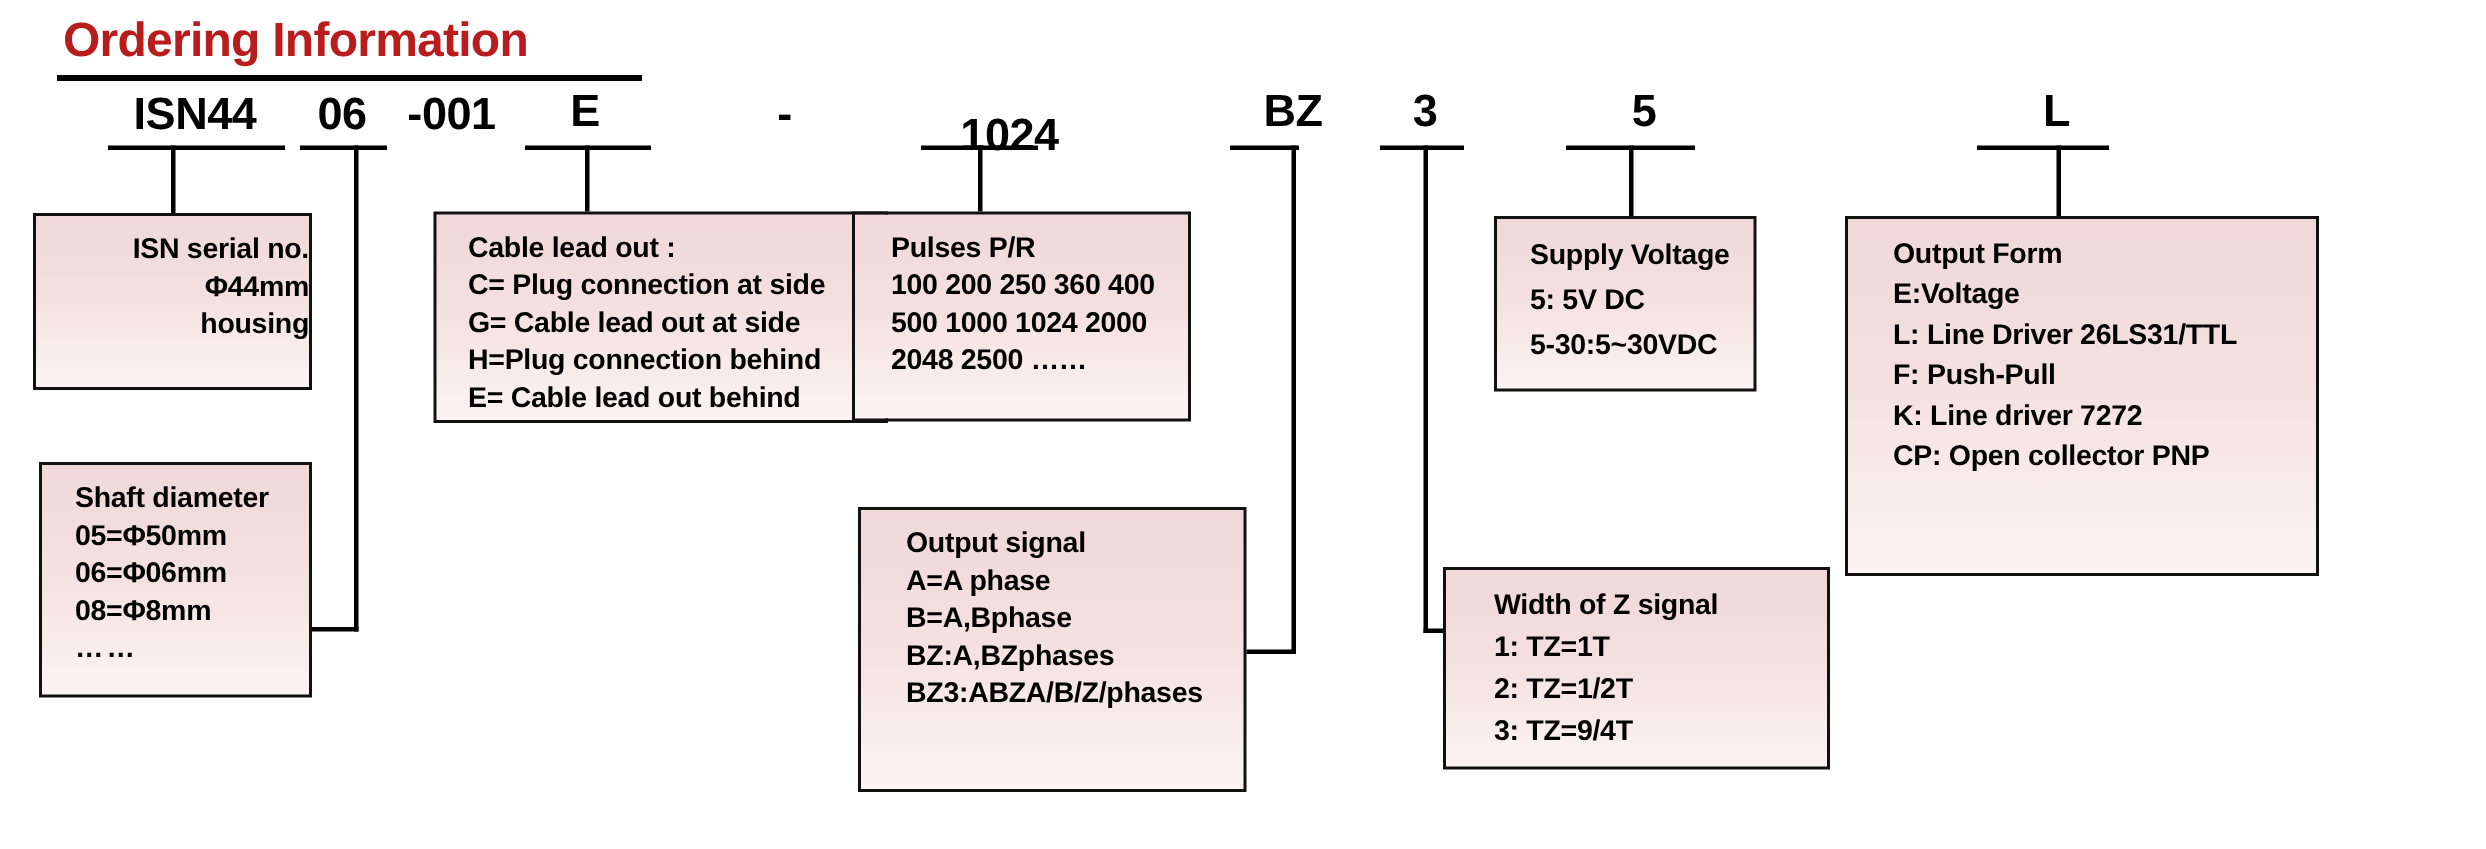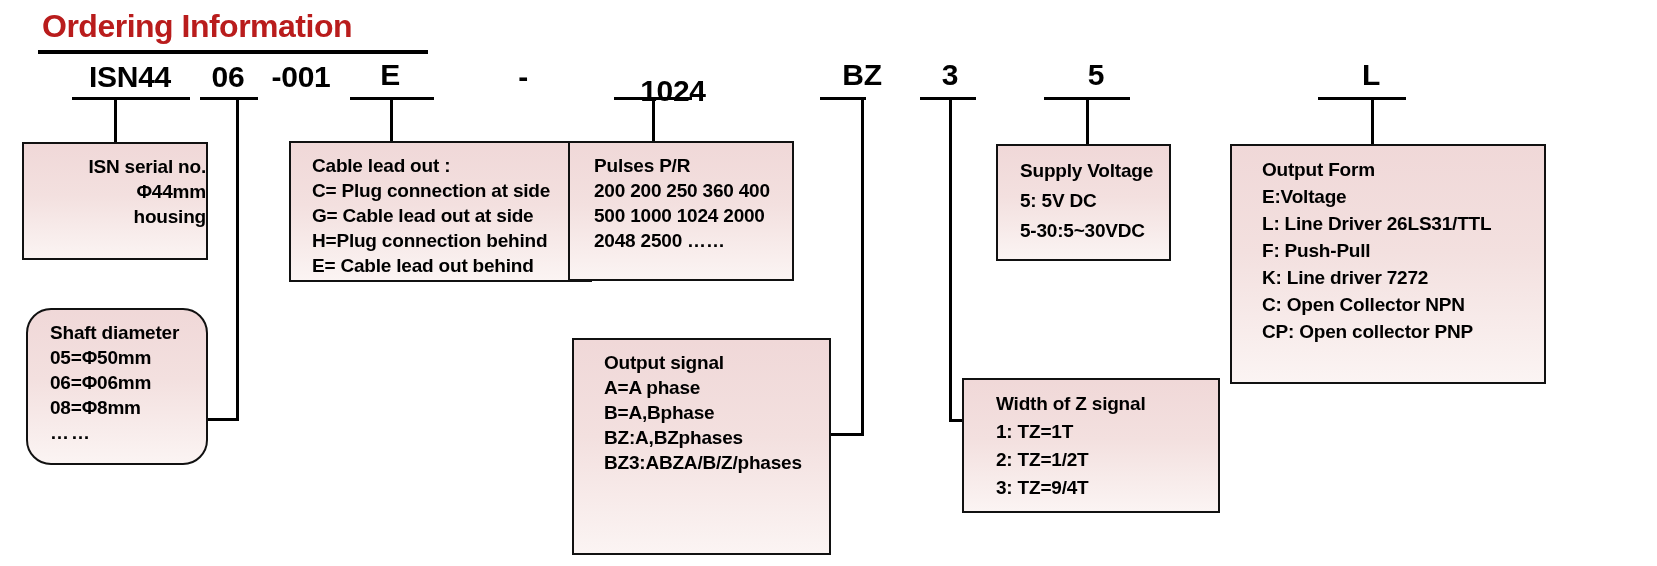--- a/index.html
+++ b/index.html
@@ -125,44 +125,44 @@
   <div class="vline" style="left:1086px; top:97px; height:47px;"></div>
 
   <div class="vline" style="left:1371px; top:97px; height:47px;"></div>
 
   <div class="box center" style="left:22px; top:142px; width:186px; height:118px;">
     <span class="ln">ISN serial no.</span>
     <span class="ln">Φ44mm</span>
     <span class="ln">housing</span>
   </div>
 
-  <div class="box" style="left:26px; top:308px; width:182px; height:157px; padding-left:22px;border-radius:25px;">
+  <div class="box" style="left:26px; top:308px; width:182px; height:157px; padding-left:22px;">
     <span class="ln">Shaft diameter</span>
     <span class="ln">05=Φ50mm</span>
     <span class="ln">06=Φ06mm</span>
     <span class="ln">08=Φ8mm</span>
     <span class="ln" style="letter-spacing:2px;">……</span>
   </div>
 
   <div class="box" style="left:255px; top:141px; width:303px; height:141px; padding-left:21px;margin-left:34px;">
     <span class="ln">Cable lead out :</span>
     <span class="ln">C= Plug connection at side</span>
     <span class="ln">G= Cable lead out at side</span>
     <span class="ln">H=Plug connection behind</span>
     <span class="ln">E= Cable lead out behind</span>
   </div>
 
   <div class="box" style="left:568px; top:141px; width:226px; height:140px; padding-left:24px;">
     <span class="ln">Pulses P/R</span>
-    <span class="ln">200 200 250 360 400</span>
+    <span class="ln">100 200 250 360 400</span>
     <span class="ln">500 1000 1024 2000</span>
     <span class="ln">2048 2500 ……</span>
   </div>
 
-  <div class="box" style="left:572px; top:338px; width:259px; height:217px; padding-left:30px;">
+  <div class="box" style="left:572px; top:338px; width:259px; height:190px; padding-left:30px;">
     <span class="ln">Output signal</span>
     <span class="ln">A=A phase</span>
     <span class="ln">B=A,Bphase</span>
     <span class="ln">BZ:A,BZphases</span>
     <span class="ln">BZ3:ABZA/B/Z/phases</span>
   </div>
 
   <div class="box" style="left:996px; top:144px; width:175px; height:117px; padding-left:22px; line-height:30px;">
     <span class="ln">Supply Voltage</span>
     <span class="ln">5: 5V DC</span>
@@ -175,17 +175,16 @@
     <span class="ln">2: TZ=1/2T</span>
     <span class="ln">3: TZ=9/4T</span>
   </div>
 
   <div class="box" style="left:1230px; top:144px; width:316px; height:240px; padding-left:30px; line-height:27px;">
     <span class="ln">Output Form</span>
     <span class="ln">E:Voltage</span>
     <span class="ln">L: Line Driver 26LS31/TTL</span>
     <span class="ln">F: Push-Pull</span>
     <span class="ln">K:   Line driver 7272</span>
-    <span class="ln">C: Open Collector NPN</span>
     <span class="ln">CP: Open collector PNP</span>
   </div>
 
 </div>
 
 </body></html>

